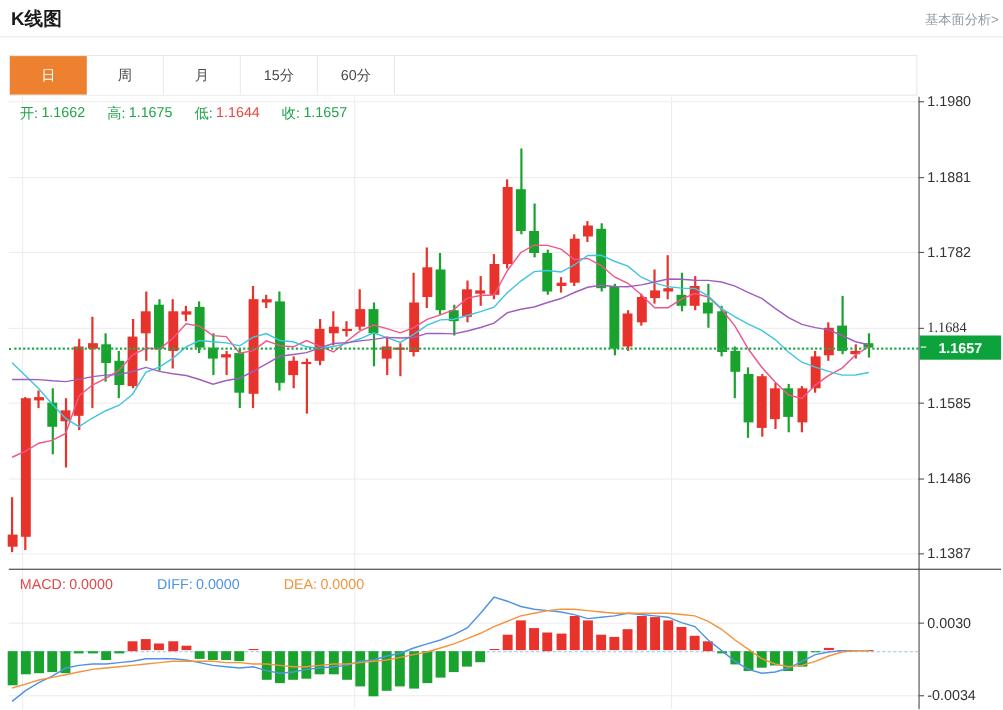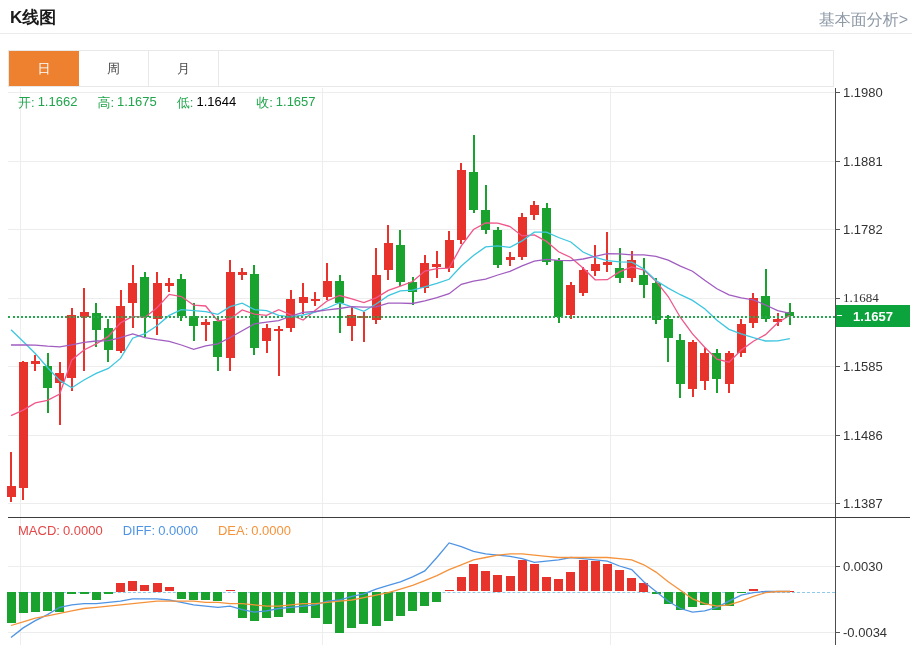--- a/index.html
+++ b/index.html
@@ -1,21 +1,21 @@
 <!DOCTYPE html>
 <html><head>
 <meta charset="utf-8">
 <style>
   html,body{margin:0;padding:0;background:#fff;}
   .stage{position:relative;width:912px;height:645px;background:#fff;overflow:hidden;
          font-family:"Liberation Sans","DejaVu Sans",sans-serif;}
   .abs{position:absolute;}
   
   .page-title{left:10px;top:6px;font-size:17px;font-weight:bold;color:#1a1a1a;}
-  .hdr-link{right:4px;top:10px;font-size:16px;color:#8e99a6;cursor:pointer;}
+  .hdr-link{right:4px;top:10px;font-size:12px;color:#8e99a6;cursor:pointer;}
   .hdr-rule{left:0;top:33px;width:912px;height:0;border-top:1px solid #ebebeb;}
   
   .tabbar{left:8px;top:50px;width:826px;height:37px;border:1px solid #e8e8e8;display:flex;background:#fff;box-sizing:border-box;}
   .tab{width:70px;height:100%;display:flex;align-items:center;justify-content:center;
        font-size:13px;color:#4a4a4a;border-right:1px solid #e8e8e8;cursor:pointer;box-sizing:border-box;background:#fff;}
   .tab.sel{color:#fff;border-right:none;}
   
   .gridh{height:0;border-top:1px solid #ededed;}
   .gridv{width:0;border-left:1px solid #ededed;}
   .axis-line{left:835px;top:88px;width:0;height:557px;border-left:1px solid #4d4d4d;}
@@ -39,20 +39,22 @@
 
 <div class="stage">
   <div class="abs page-title">K线图</div>
   <div class="abs hdr-link" style="color: rgb(142, 153, 166);">基本面分析&gt;</div>
   <div class="abs hdr-rule"></div>
 
   <div class="abs tabbar" id="tabbar">
       <div class="tab sel" style="background: rgb(238, 129, 48);">日</div>
       <div class="tab">周</div>
       <div class="tab">月</div>
+      <div class="tab">15分</div>
+      <div class="tab">60分</div>
     </div>
 
   <div class="abs" id="chart" style="left:0;top:88px;width:912px;height:557px;">
       <div class="abs gridh" style="left:8px;top:4px;width:827px;"></div>
       <div class="abs gridh" style="left:8px;top:72.5px;width:827px;"></div>
       <div class="abs gridh" style="left:8px;top:141px;width:827px;"></div>
       <div class="abs gridh" style="left:8px;top:209.5px;width:827px;"></div>
       <div class="abs gridh" style="left:8px;top:278px;width:827px;"></div>
       <div class="abs gridh" style="left:8px;top:346.5px;width:827px;"></div>
       <div class="abs gridh" style="left:8px;top:415px;width:827px;"></div>
@@ -290,28 +292,28 @@
         <span class="it">
           <span style="color: rgb(33, 165, 76);">开:</span>
           <span style="color: rgb(33, 165, 76);">1.1662</span>
         </span>
         <span class="it">
           <span style="color: rgb(33, 165, 76);">高:</span>
           <span style="color: rgb(33, 165, 76);">1.1675</span>
         </span>
         <span class="it">
           <span style="color: rgb(33, 165, 76);">低:</span>
-          <span style="color: #000000;">1.1644</span>
+          <span style="color: #ef4444;">1.1644</span>
         </span>
         <span class="it">
           <span style="color: rgb(33, 165, 76);">收:</span>
           <span style="color: rgb(33, 165, 76);">1.1657</span>
         </span>
       </div>
-      <div class="abs legend" style="left:18px;top:435px;">
+      <div class="abs legend" style="left:18px;top:435px;gap:40px;">
         <span class="it">
           <span style="color: rgb(229, 71, 70);">MACD:</span>
           <span style="color: rgb(229, 71, 70);">0.0000</span>
         </span>
         <span class="it">
           <span style="color: rgb(79, 148, 228);">DIFF:</span>
           <span style="color: rgb(79, 148, 228);">0.0000</span>
         </span>
         <span class="it">
           <span style="color: rgb(245, 147, 60);">DEA:</span>

